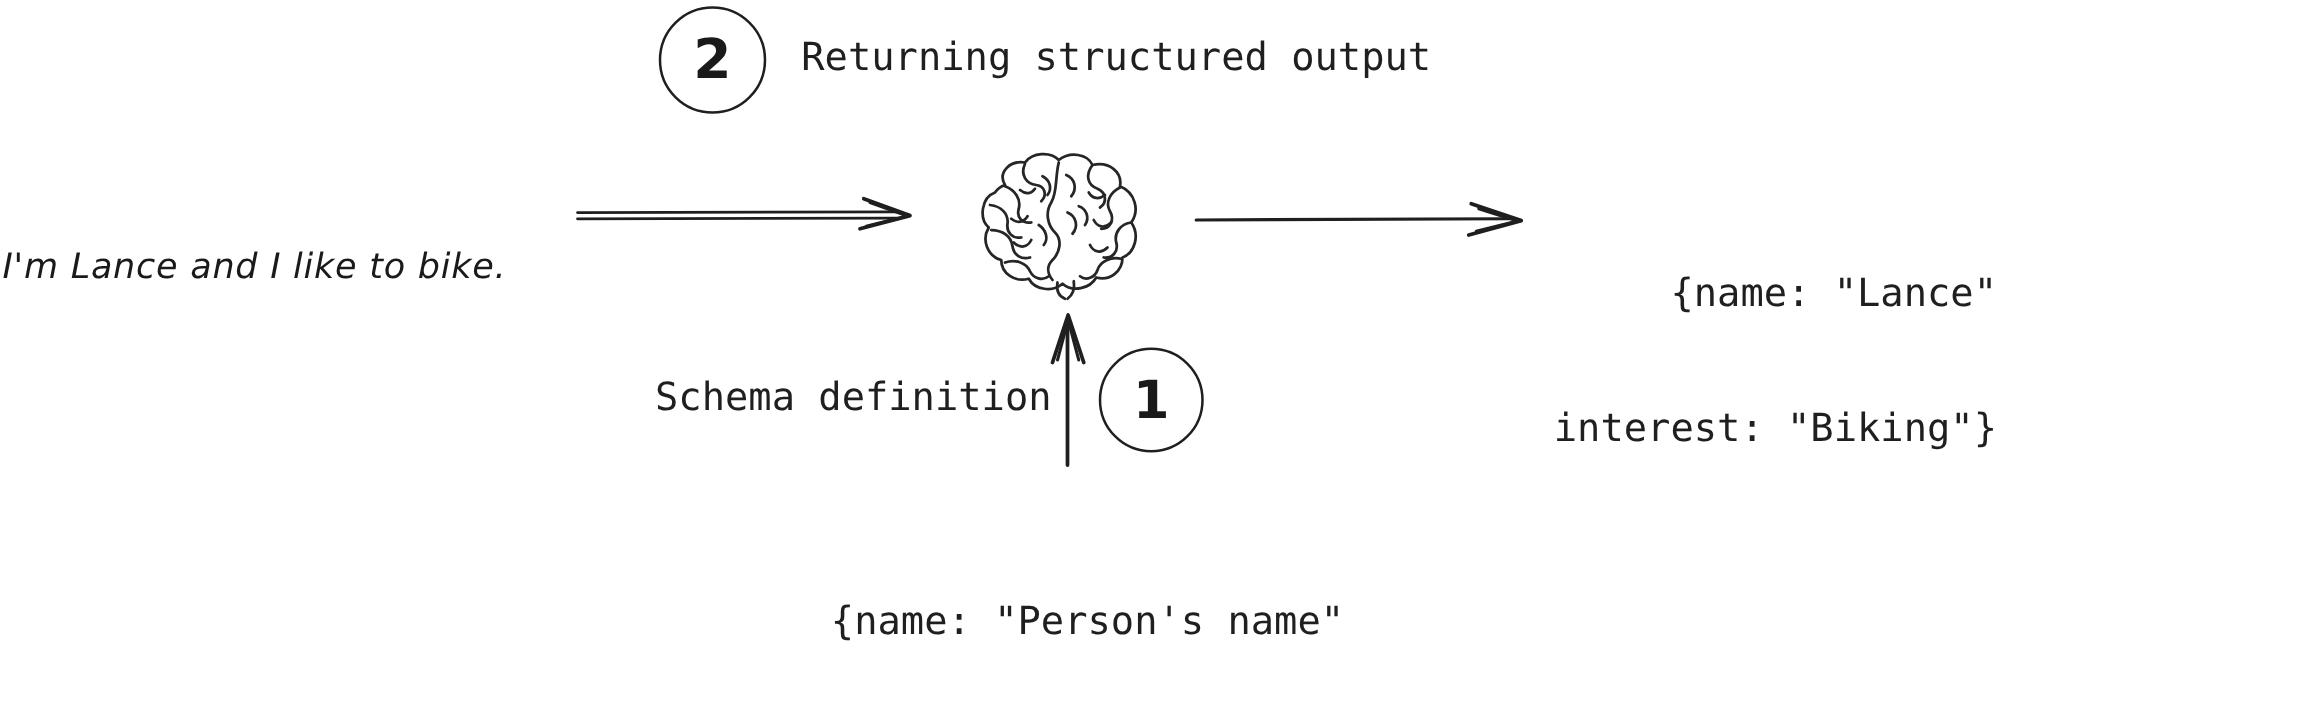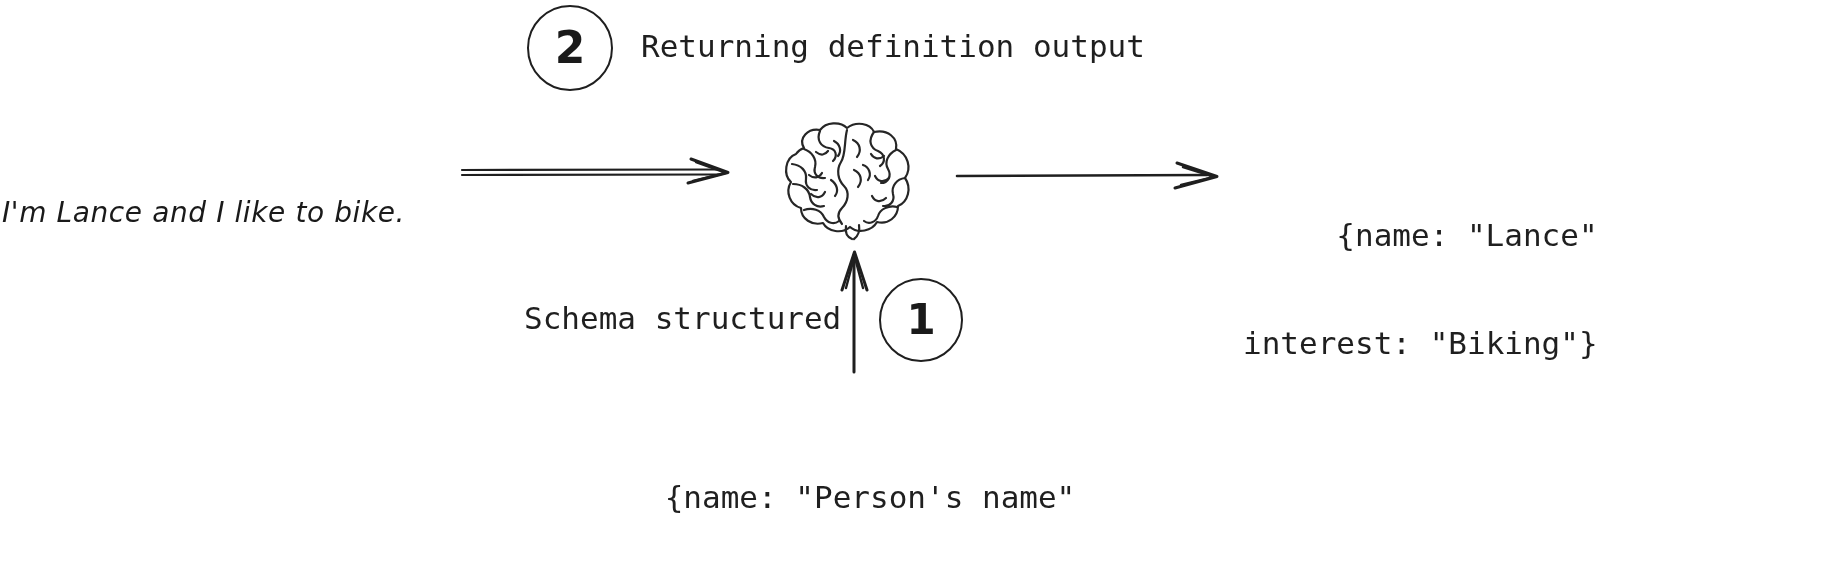--- a/index.html
+++ b/index.html
@@ -111,21 +111,21 @@
 </style>
 </head>
 <body>
 
 <div id="canvas">
 
   <div class="abs badge" id="badge-2">
     <span class="badge-num">2</span>
   </div>
 
-  <div class="abs mono" id="step2-label">Returning definition output</div>
+  <div class="abs mono" id="step2-label">Returning structured output</div>
 
   <div class="abs hand" id="input-text">I'm Lance and I like to bike.</div>
 
   <svg class="art" style="left:460px; top:150px;" width="280" height="50" viewBox="0 0 280 50">
     <path class="stroke" style="stroke-width:2.2" d="M2,20 L258,19.5"></path>
     <path class="stroke" style="stroke-width:2.2" d="M2,25 L258,24.5"></path>
     <path class="stroke" style="stroke-width:3" d="M231,9 L268,22.5 L228,33"></path>
     <path class="stroke" style="stroke-width:2.4" d="M236,12 L266,22.8 L233,31"></path>
   </svg>
 
@@ -166,21 +166,21 @@
     <path class="stroke" style="stroke-width:2.6" d="M2,21 L252,20"></path>
     <path class="stroke" style="stroke-width:3" d="M222,8 L262,21.5 L220,33"></path>
     <path class="stroke" style="stroke-width:2.4" d="M228,12 L259,21.8 L226,30"></path>
   </svg>
 
   <div class="abs code-block" id="output-json">
     <span class="code-line">{name: "Lance"</span>
     <span class="code-line">interest: "Biking"}</span>
   </div>
 
-  <div class="abs mono" id="schema-label">Schema structured</div>
+  <div class="abs mono" id="schema-label">Schema definition</div>
 
   <svg class="art" style="left:828px; top:250px;" width="55" height="125" viewBox="0 0 55 125">
     <path class="stroke" style="stroke-width:3" d="M26,122 L26,8"></path>
     <path class="stroke" style="stroke-width:3" d="M14,40 L26.5,2 L39,40"></path>
     <path class="stroke" style="stroke-width:2.4" d="M18,38 L26.5,6 L35,38"></path>
   </svg>
 
   <div class="abs badge" id="badge-1">
     <span class="badge-num">1</span>
   </div>

